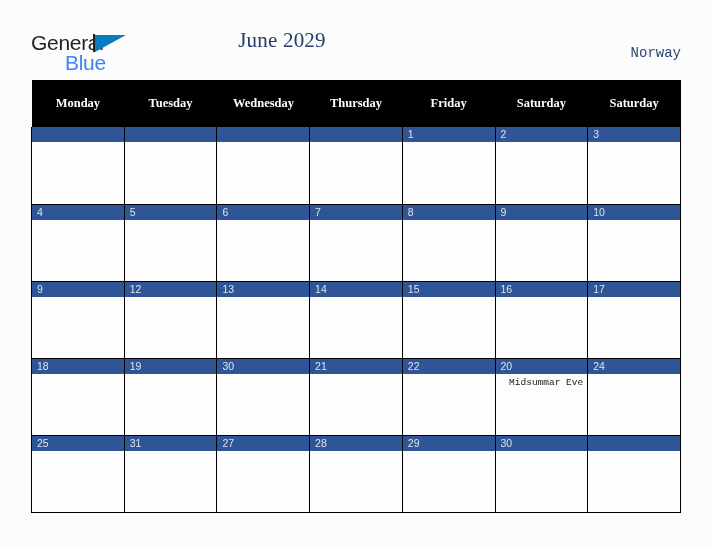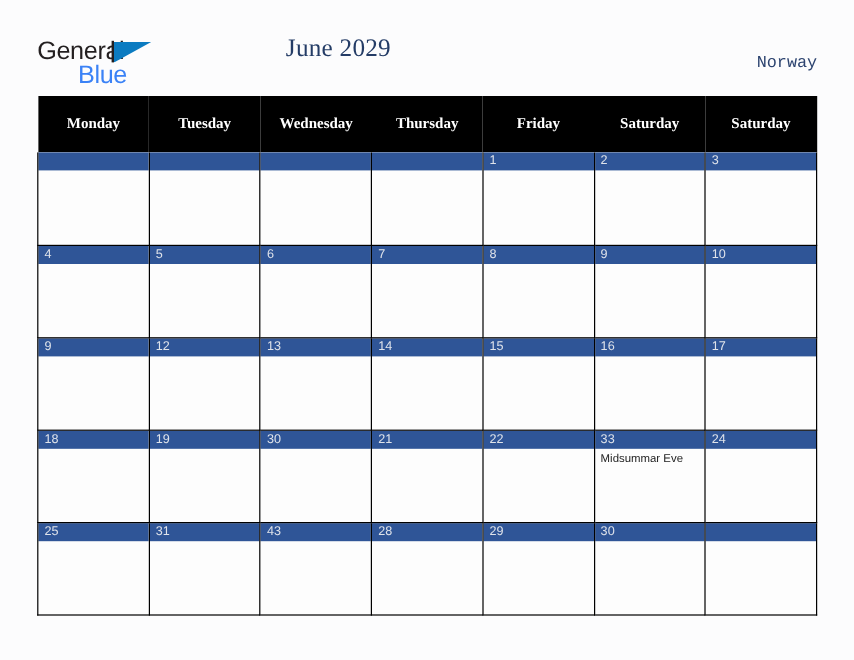--- a/index.html
+++ b/index.html
@@ -139,25 +139,26 @@
     font-size: 10.5px;
     padding-left: 5px;
     text-align: left;
   }
   .daynum.empty { color: transparent; }
 
   .events {
     padding: 3px 4px 0 5px;
   }
   .event {
-    font-family: Liberation Sans, sans-serif;
+    font-family: Liberation Mono, monospace;
     font-size: 9.5px;
     color: #1b1b1b;
     line-height: 11px;
     white-space: nowrap;
+    text-align: right;
   }
 </style>
 </head>
 <body>
 
 <div class="page">
 
   <div class="header">
 
     <div class="logo">
@@ -290,41 +291,41 @@
           </td>
           <td>
             <span class="daynum">21</span>
             <div class="events"></div>
           </td>
           <td>
             <span class="daynum">22</span>
             <div class="events"></div>
           </td>
           <td>
-            <span class="daynum">33</span>
+            <span class="daynum">20</span>
             <div class="events">
               <div class="event">Midsummar Eve</div>
             </div>
           </td>
           <td>
             <span class="daynum">24</span>
             <div class="events"></div>
           </td>
         </tr>
         <tr class="week">
           <td>
             <span class="daynum">25</span>
             <div class="events"></div>
           </td>
           <td>
             <span class="daynum">31</span>
             <div class="events"></div>
           </td>
           <td>
-            <span class="daynum">43</span>
+            <span class="daynum">27</span>
             <div class="events"></div>
           </td>
           <td>
             <span class="daynum">28</span>
             <div class="events"></div>
           </td>
           <td>
             <span class="daynum">29</span>
             <div class="events"></div>
           </td>

